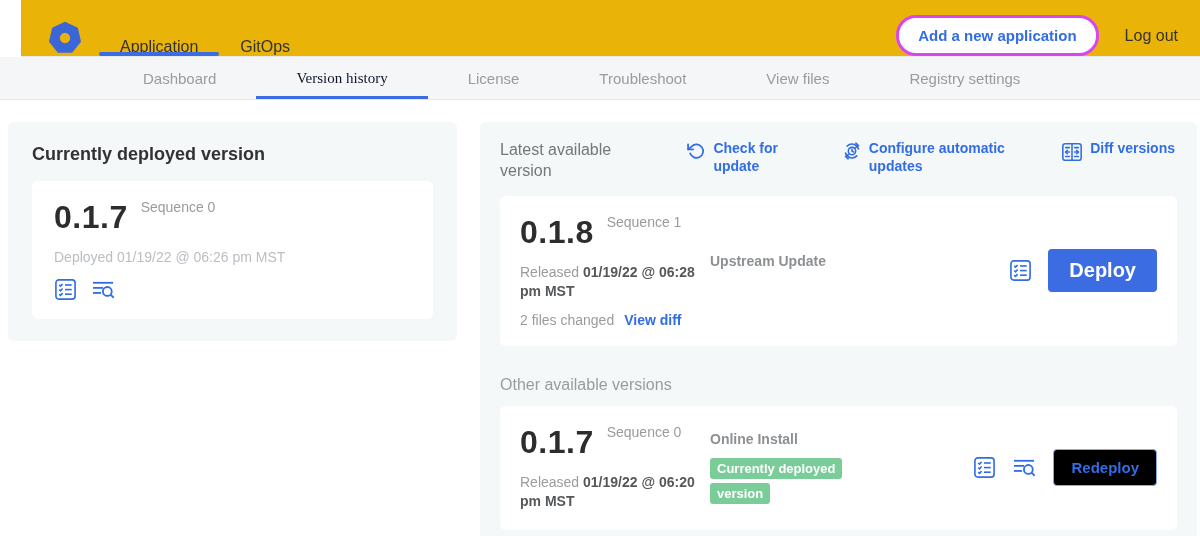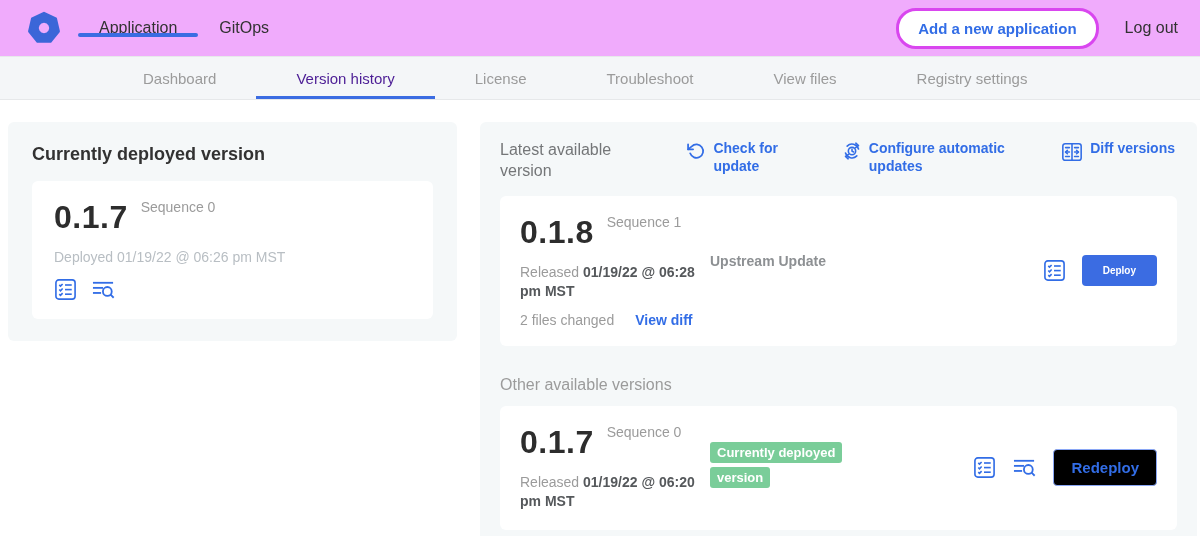--- a/index.html
+++ b/index.html
@@ -1,40 +1,40 @@
 <!DOCTYPE html>
 <html><head>
 <meta charset="utf-8">
 <style>
   * { margin:0; padding:0; box-sizing:border-box; }
   html,body { width:1200px; height:536px; background:#fff; overflow:hidden;
     font-family:"Liberation Sans", sans-serif; color:#323232; }
 
   
-  .header { height:57px; background:#f0abfc; border-bottom:1px solid #e7e9eb;
-    display:flex; align-items:center; padding:0 22px 0 26px; }
+  .header { height:57px; background:#eab308; border-bottom:1px solid #e7e9eb;
+    display:flex; align-items:flex-end; padding:0 22px 0 26px;margin-left:21px; }
   .logo-wrap { display:flex; align-items:center; margin-right:16px; }
   .header-tabs { display:flex; align-items:stretch; }
   .header-tab { position:relative; display:flex; align-items:center;
     padding:0 21px; font-size:16px; color:#323232; cursor:pointer; }
   .header-tab.active { font-weight:500; }
   .header-tab.active::after { content:""; position:absolute; left:0; right:0;
     bottom:0; height:4px; background:#3b6ce2; border-radius:2px; }
   .header-right { margin-left:auto; display:flex; align-items:center; gap:26px; }
   .add-app-btn { border:3px solid #d946ef; color:#326de6; background:#fff;
     font-weight:700; font-size:15px; padding:9px 19px; border-radius:20px;
     cursor:pointer; font-family:inherit; }
   .logout { font-size:16px; color:#323232; cursor:pointer; }
 
   
   .subnav { height:43px; background:#f4f6f8; border-bottom:1px solid #e6e8ea;
     display:flex; align-items:stretch; padding-left:103px; }
   .subnav-item { display:flex; align-items:center; padding:0 40px;
     font-size:15px; color:#9b9b9b; cursor:pointer; position:relative; }
-  .subnav-item.active { color:#4c1d95; font-weight:500; }
+  .subnav-item.active { color:#0f172a; font-weight:500;font-family:Liberation Serif, serif; }
   .subnav-item.active::after { content:""; position:absolute; left:0; right:0;
     bottom:0; height:3px; background:#3b6ce2; }
 
   
   .main { display:flex; align-items:flex-start; gap:23px; padding:22px 3px 0 8px; }
   .panel { background:#f5f8f9; border-radius:6px; }
   .left-panel { width:449px; padding:22px 24px; }
   .panel-title { font-size:18px; font-weight:700; color:#323232; }
   .white-card { background:#fff; border-radius:6px; padding:18px 22px; margin-top:16px; }
   .version-line { display:flex; align-items:flex-start; }
@@ -52,31 +52,31 @@
   .ap-action .lbl-narrow { width:74px; }
   .ap-action .lbl-mid { width:138px; }
   .ap-action svg { flex:none; margin-top:1px; }
 
   .version-card { background:#fff; border-radius:6px; padding:18px 20px;
     display:grid; grid-template-columns:190px 1fr auto; align-items:start; }
   .latest-card { margin-top:14px; }
   .released { font-size:14px; color:#9b9b9b; margin-top:12px; line-height:1.4; width:190px; }
   .released b { color:#55585b; font-weight:700; }
   .files-line { margin-top:10px; font-size:14px; color:#9b9b9b; }
-  .view-diff { color:#326de6; font-weight:700; margin-left:21px; cursor:pointer; }
+  .view-diff { color:#326de6; font-weight:700; margin-left:10px; cursor:pointer; }
   .source-col { font-size:14px; font-weight:600; color:#8d9093; }
   .source-col.pushed { padding-top:39px; }
   .source-col.top { padding-top:7px; }
   .badge-wrap { margin-top:9px; width:152px; line-height:1.75; }
   .badge { background:#7acd99; color:#fff; font-size:13px; font-weight:600;
     padding:3px 7px; border-radius:3px; -webkit-box-decoration-break:clone;
     box-decoration-break:clone; }
   .actions-col { display:flex; align-items:center; gap:16px; align-self:center; }
   .deploy-btn { background:#3b6ce2; color:#fff; border:none; border-radius:4px;
-    font-size:10px; font-weight:700; padding:10px 21px; cursor:pointer; font-family:inherit; }
+    font-size:20px; font-weight:700; padding:10px 21px; cursor:pointer; font-family:inherit; }
   .redeploy-btn { background:#000000; color:#326de6; border:1px solid #8aa7f5;
     border-radius:4px; font-size:15px; font-weight:700; padding:9px 17px;
     cursor:pointer; font-family:inherit; }
   .other-title { font-size:16px; color:#9b9b9b; margin-top:30px; }
   .other-card { margin-top:12px; }
 </style>
 </head>
 <body>
 
 <div class="header">
@@ -228,20 +228,21 @@
         <div class="version-line">
           <span class="version-num">0.1.7</span>
           <span class="sequence">Sequence 0</span>
         </div>
         <div class="released">
           <span>Released</span>
           <b>01/19/22 @ 06:20 pm MST</b>
         </div>
       </div>
       <div class="source-col top">
+        <div>Online Install</div>
         <div class="badge-wrap">
           <span class="badge">Currently deployed version</span>
         </div>
       </div>
       <div class="actions-col">
         <button class="icon-btn">
           <svg width="23" height="23" viewBox="0 0 24 24" fill="none" stroke="currentColor" stroke-width="1.7">
             <rect x="2" y="2" width="20" height="20" rx="3"></rect>
             <polyline points="5.5,7.2 6.8,8.5 9,6.2"></polyline>
               <line x1="11.5" y1="7.3" x2="18.5" y2="7.3"></line>

